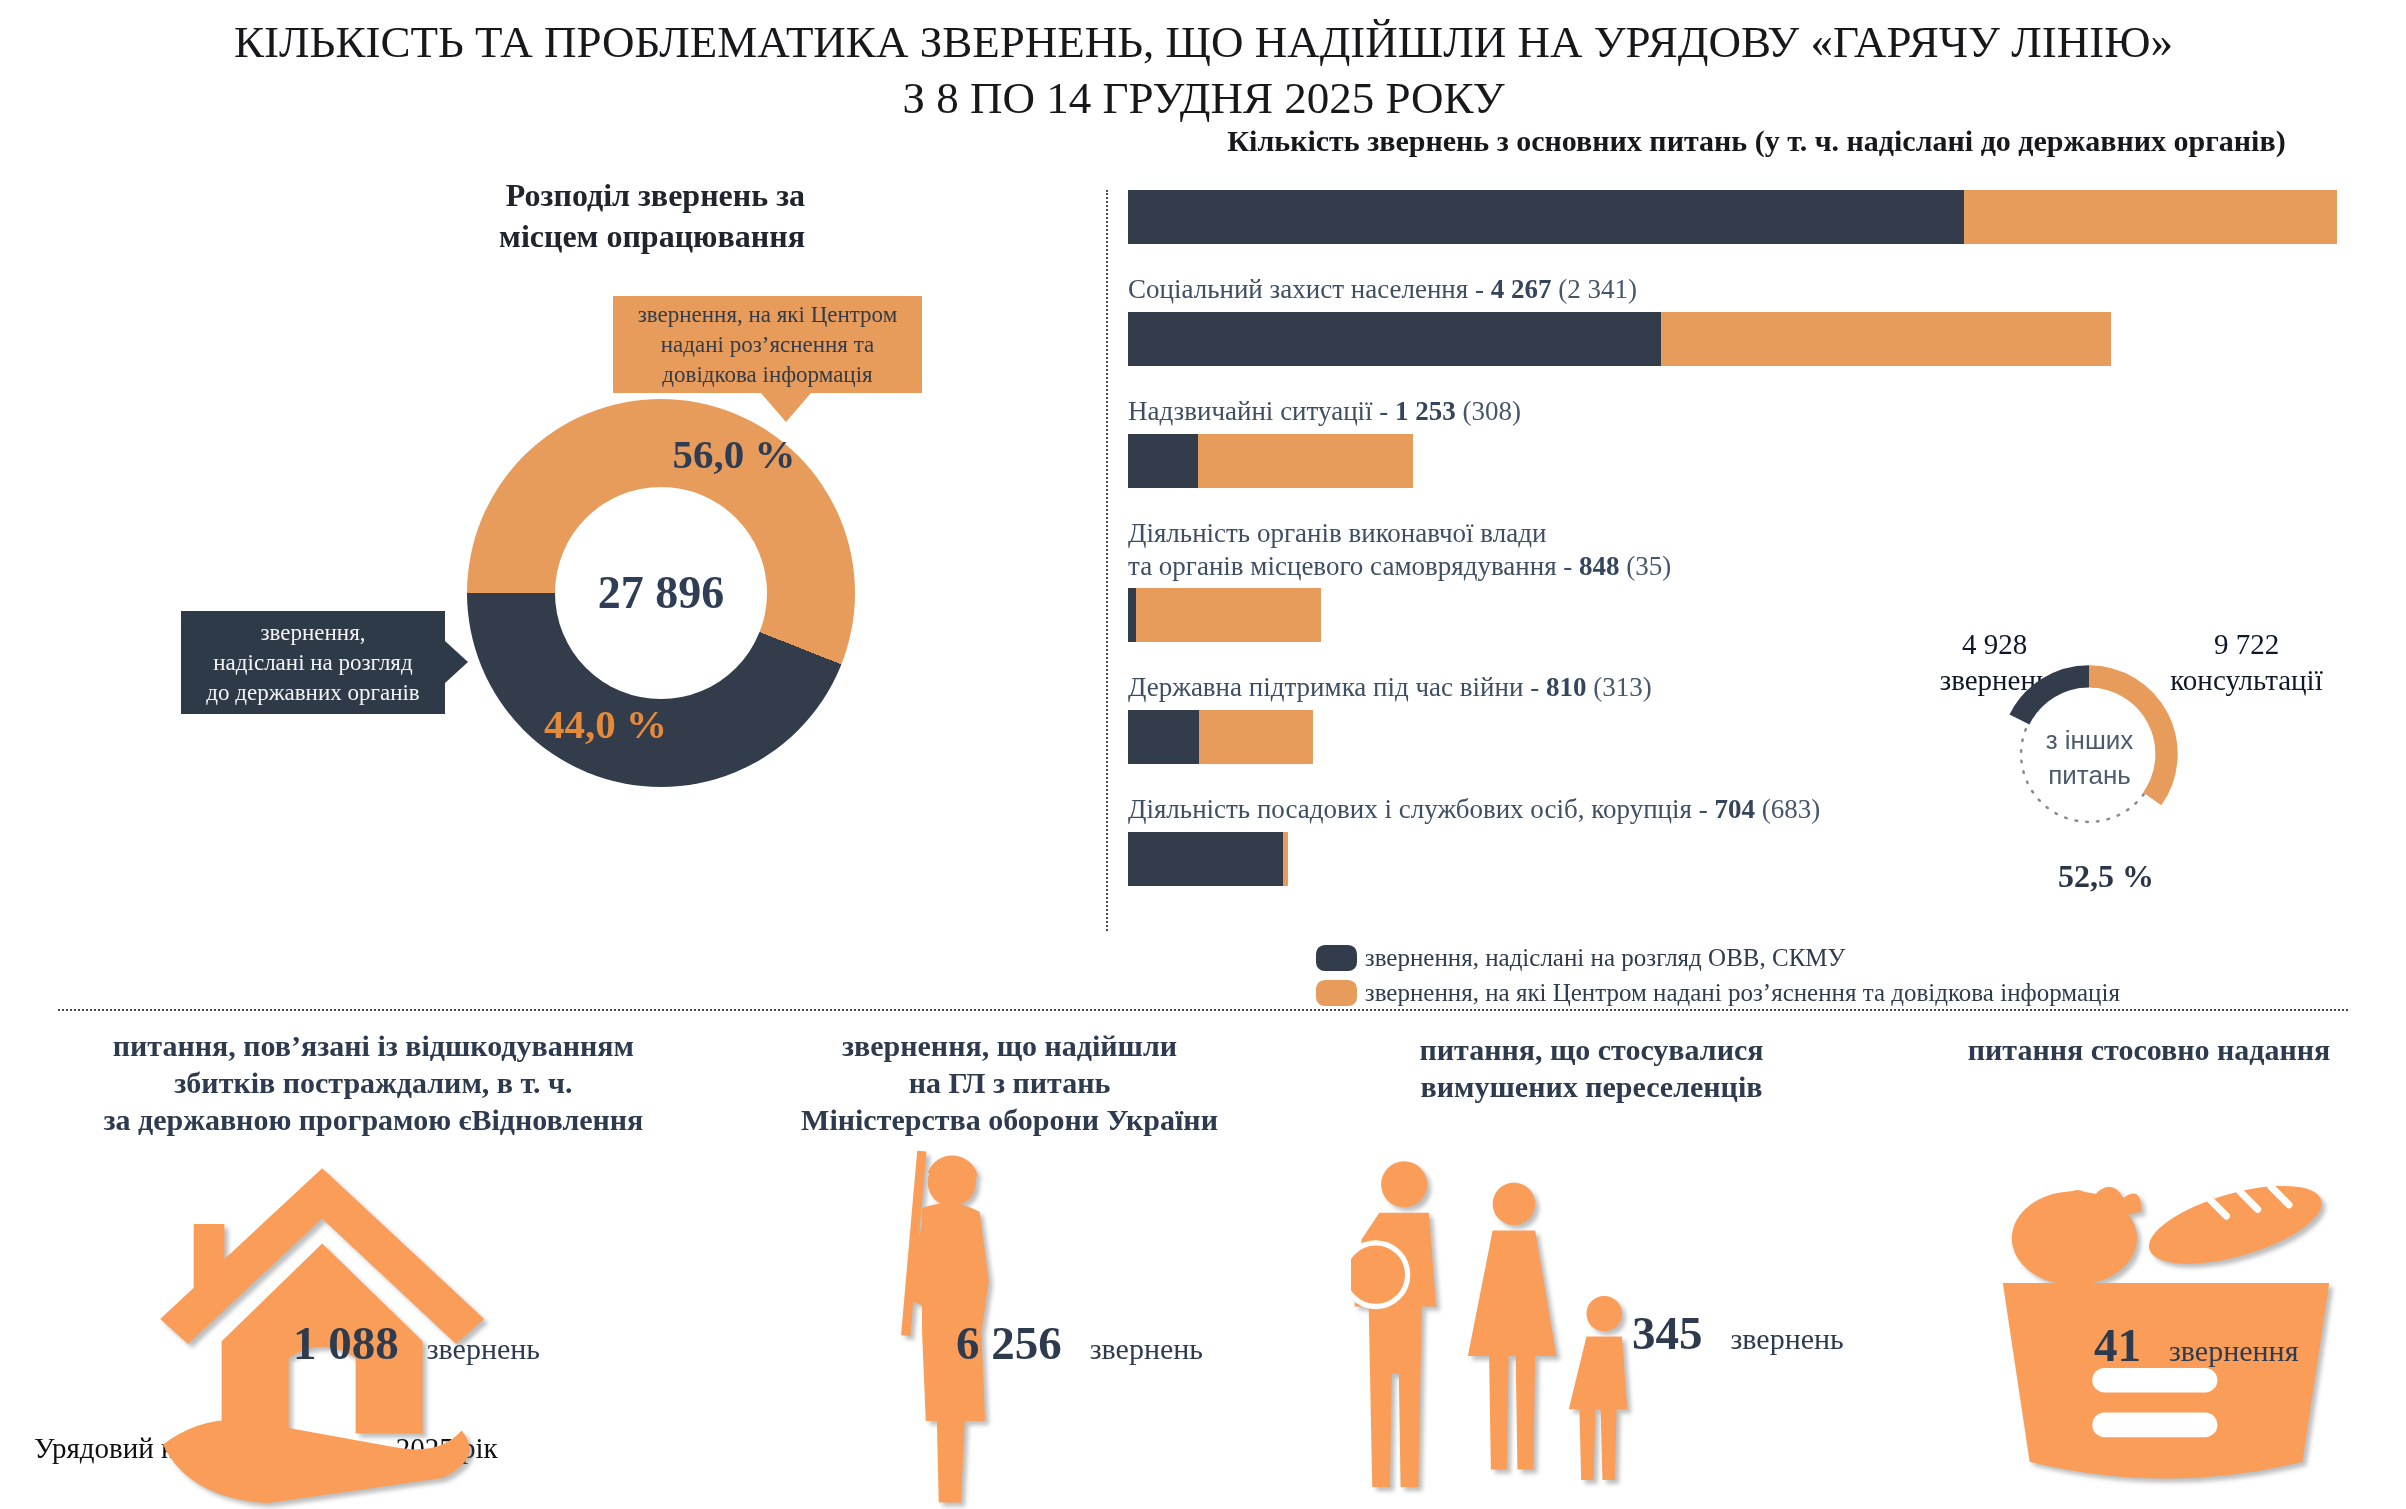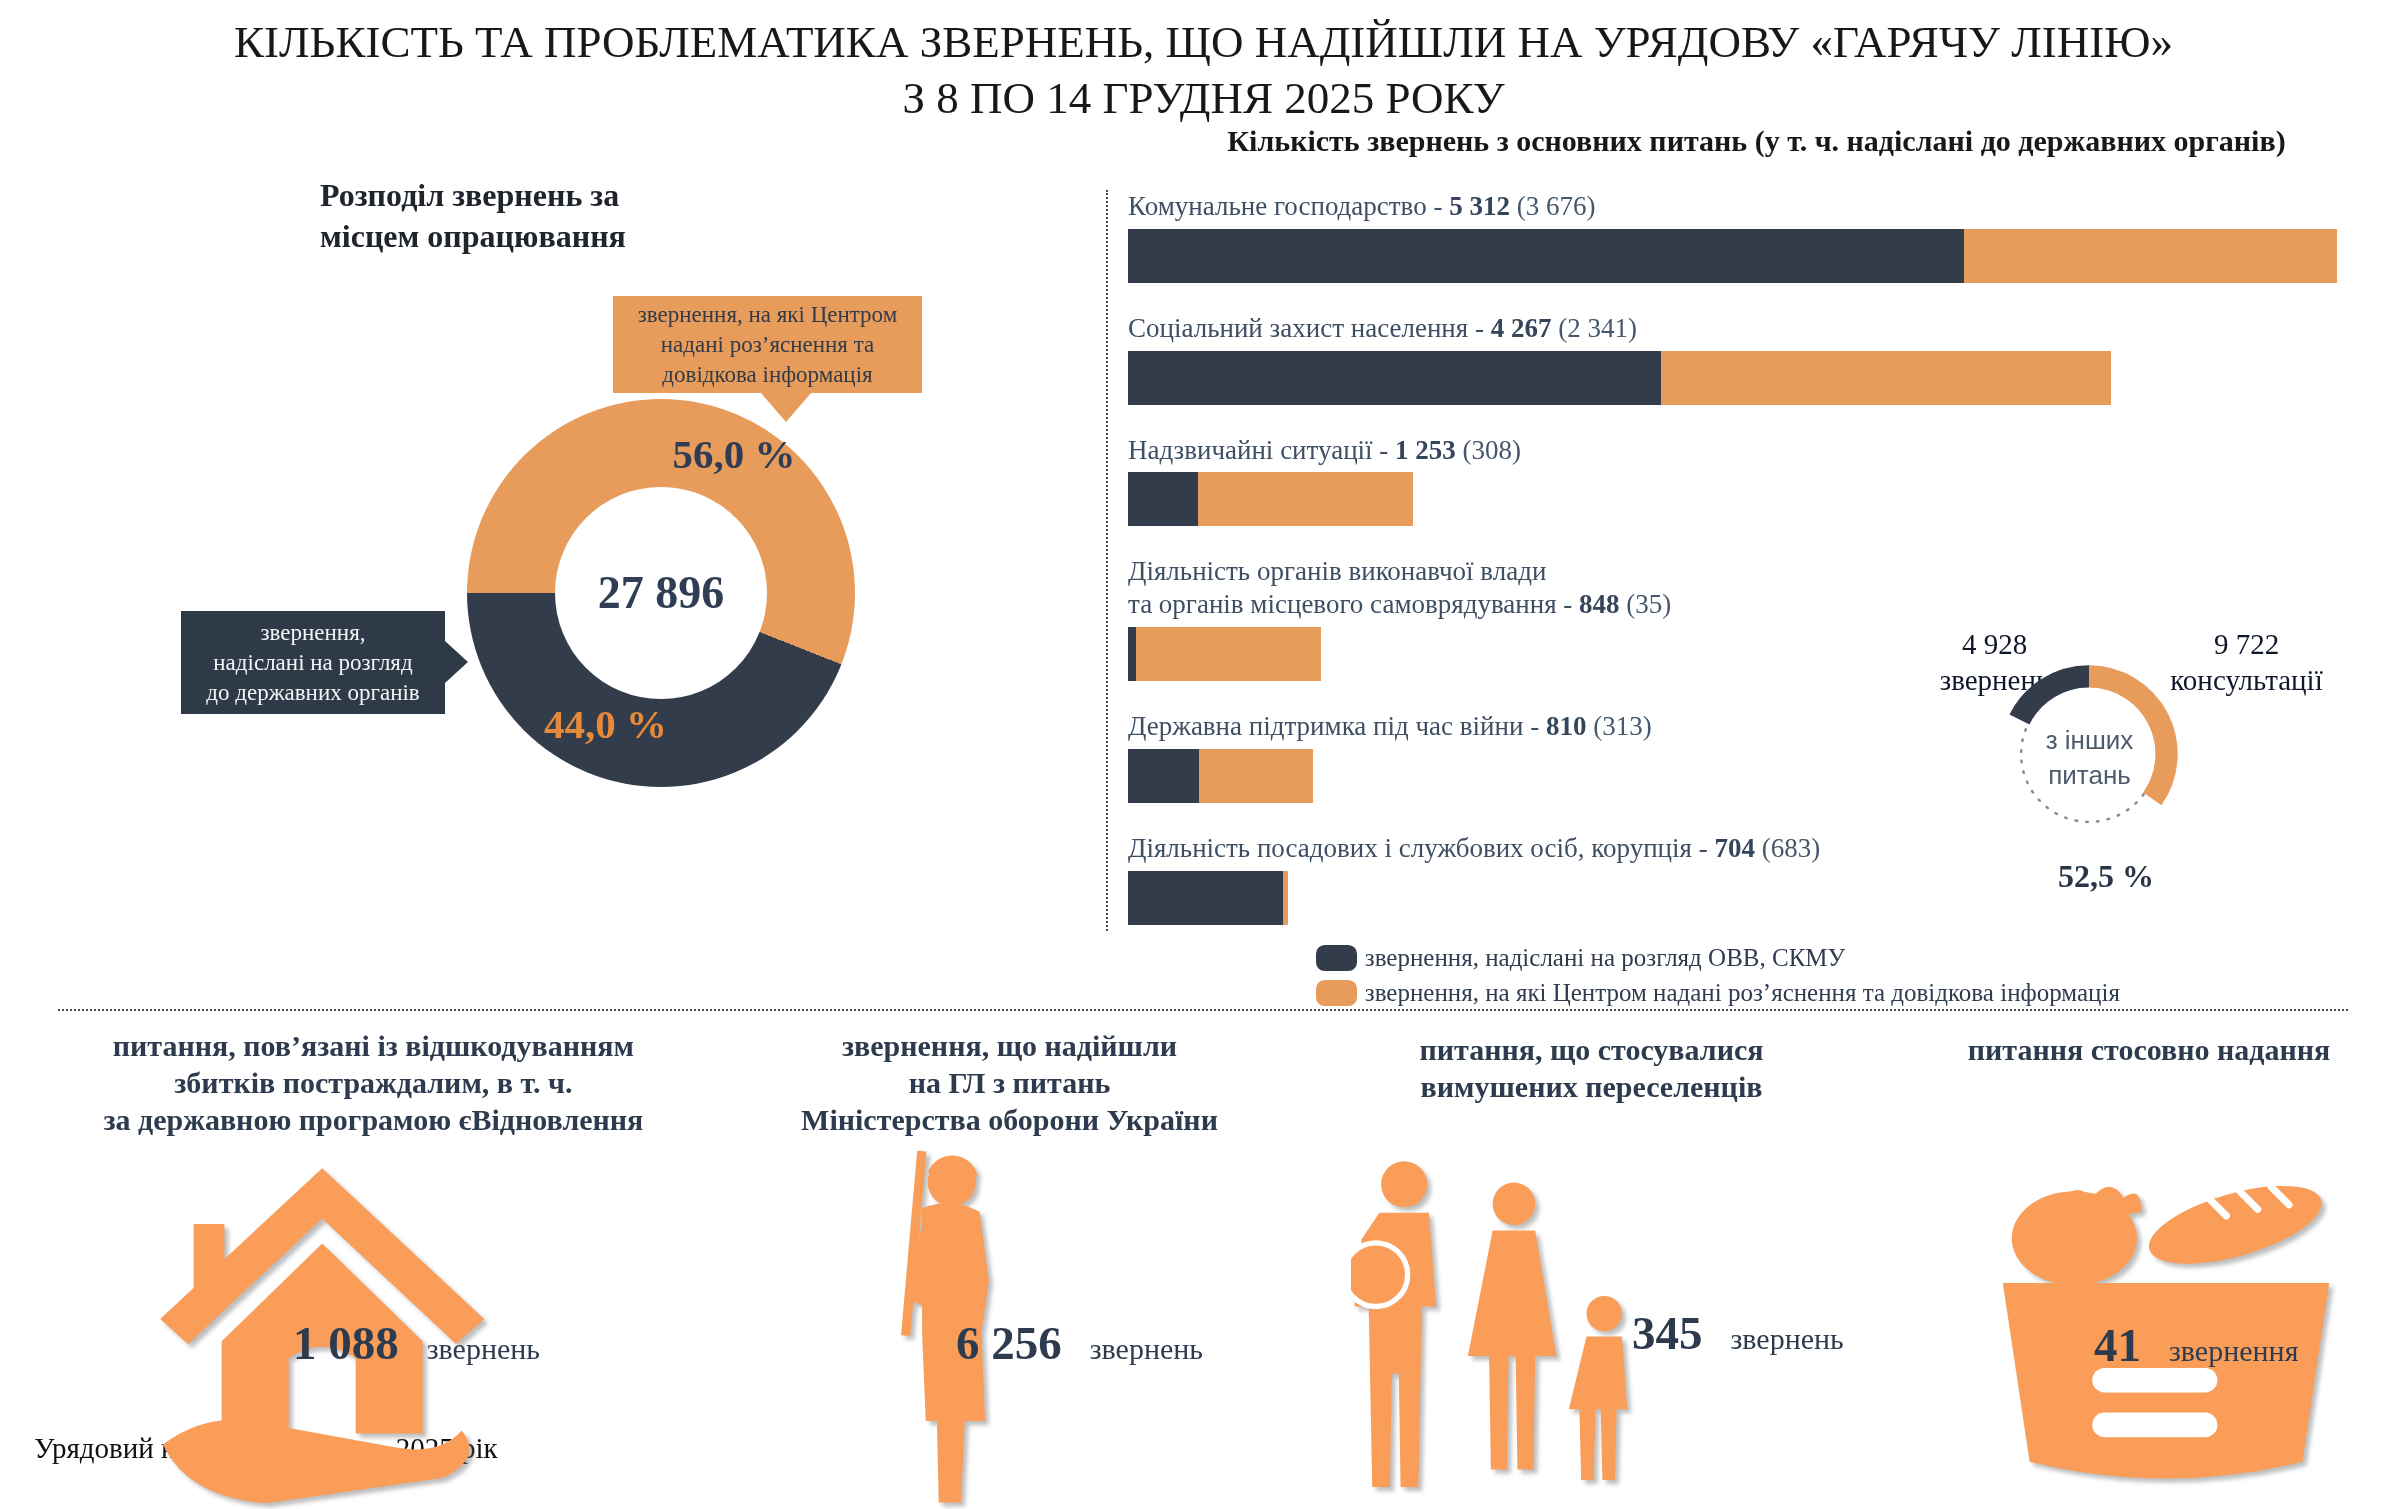--- a/index.html
+++ b/index.html
@@ -2,21 +2,21 @@
 <html><head>
 <meta charset="utf-8">
 <style>
   html,body{margin:0;padding:0;background:#fff;}
   #canvas{position:relative;width:2407px;height:1510px;background:#fff;overflow:hidden;
           font-family:"Liberation Serif","DejaVu Serif",serif;color:#1e2430;}
   .abs{position:absolute;}
   
   #main-title{left:0;top:13.6px;width:2407px;text-align:center;font-size:45px;line-height:56px;color:#17181c;}
   
-  #left-heading{left:320px;top:175px;width:485px;text-align:left;font-size:32px;line-height:41px;font-weight:bold;color:#20242c;}
+  #left-heading{left:320px;top:175px;width:485px;text-align:right;font-size:32px;line-height:41px;font-weight:bold;color:#20242c;}
   .callout{font-size:23px;line-height:30px;text-align:center;}
   #callout-orange{left:613px;top:296px;width:309px;height:97px;background:#E79C5C;color:#343b47;
                   display:flex;align-items:center;justify-content:center;padding:1.9px 5.8px;box-sizing:border-box;}
   #callout-orange::after{content:"";position:absolute;left:58%;top:100%;margin-left:-31px;
                   border:25px solid transparent;border-top:29px solid #E79C5C;border-bottom:0;}
   #callout-dark{left:181px;top:611px;width:264px;height:103px;background:#2F3A49;color:#f2f4f6;
                 display:flex;align-items:center;justify-content:center;padding:1.9px 7.8px;box-sizing:border-box;}
   #callout-dark::after{content:"";position:absolute;left:100%;top:50%;margin-top:-21.3px;
                 border:21.3px solid transparent;border-left:23px solid #2F3A49;border-right:0;}
   #donut{left:467px;top:399px;width:388px;height:388px;border-radius:50%;
@@ -87,21 +87,20 @@
     <div class="abs" id="donut-hole"></div>
     <div class="abs" id="donut-pct-orange">56,0 %</div>
     <div class="abs" id="donut-total">27 896</div>
     <div class="abs" id="donut-pct-dark">44,0 %</div>
   </div>
 
   <div class="abs" id="bar-title">Кількість звернень з основних питань (у т. ч. надіслані до державних органів)</div>
   <div class="abs" id="bar-axis"></div>
   <div class="abs" id="bar-rows">
       <div class="bar-row">
-    <div class="bar-label">Комунальне господарство - <b>5 312</b> <span class="paren">(3 676)</span></div>
     <div class="bar-track">
       <div class="bar-seg dark" style="width:836px"></div>
       <div class="bar-seg orange" style="width:373px"></div>
     </div>
   </div>
       <div class="bar-row">
     <div class="bar-label">Соціальний захист населення - <b>4 267</b> <span class="paren">(2 341)</span></div>
     <div class="bar-track">
       <div class="bar-seg dark" style="width:533px"></div>
       <div class="bar-seg orange" style="width:450px"></div>

